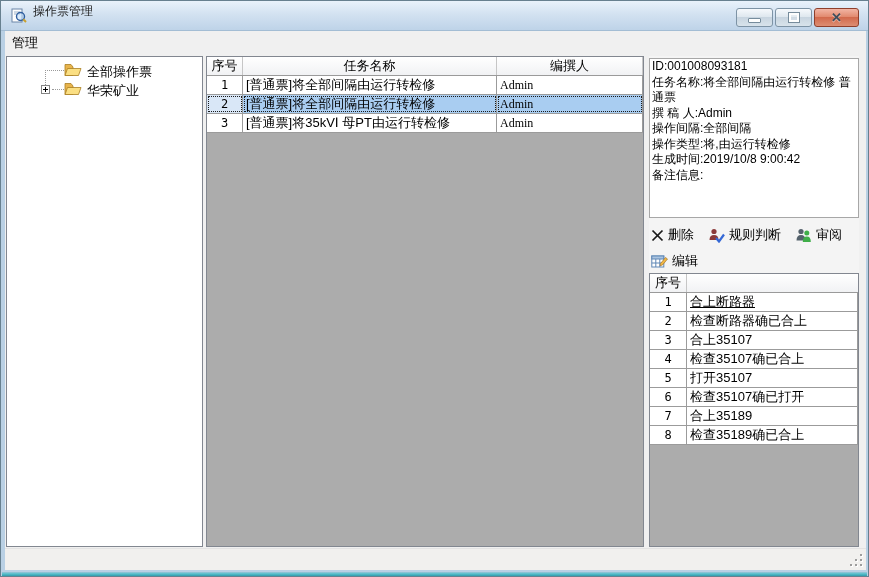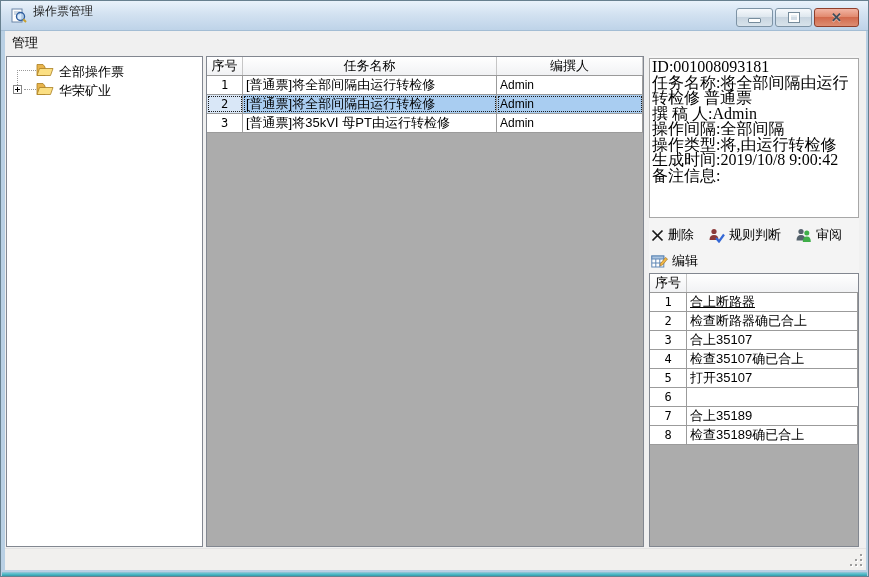--- a/index.html
+++ b/index.html
@@ -22,52 +22,52 @@
   .glyph-min { width:13px; height:5px; background:#fdfefe; border:1px solid #76890f0; border:1px solid #768c9c; border-radius:1px; margin-top:6px; }
   .glyph-max { width:10px; height:9px; border:2px solid #fdfefe; outline:1px solid #768c9c; background:rgba(255,255,255,.15); }
   .glyph-close { font-size:13px; font-weight:bold; color:#3e4e5c; text-shadow:0 1px 0 rgba(255,255,255,.5); line-height:1; }
 
   
   .client { position:absolute; left:4px; top:30px; width:861px; height:539px; background:#f0f0f0; }
   .menubar { position:absolute; left:0; top:0; width:100%; height:23px; display:flex; align-items:center; }
   .menu-item { padding:3px 7px; font-size:13px; }
 
   
-  .tree { position:absolute; left:1px; top:25px; width:197px; height:491px; background:#fff; border:1px solid #828790; overflow:hidden; }
+  .tree { position:absolute; left:1px; top:25px; width:197px; height:491px; background:#fff; border:1px solid #828790; overflow:hidden;padding-left:28px; }
   .tree-row { position:relative; height:19px; margin-top:4px; }
   .tree-row + .tree-row { margin-top:0; }
   .t-connector { position:absolute; top:9px; border-top:1px dotted #9a9a9a; }
   .t-vert { position:absolute; border-left:1px dotted #9a9a9a; }
   .plusbox { position:absolute; left:6px; top:5px; width:9px; height:9px; background:#fff; border:1px solid #848484; }
   .plusbox::before { content:""; position:absolute; left:1px; top:3px; width:5px; height:1px; background:#000; }
   .plusbox::after  { content:""; position:absolute; left:3px; top:1px; width:1px; height:5px; background:#000; }
   .t-folder { position:absolute; left:29px; top:1px; width:18px; height:16px; }
   .t-label { position:absolute; left:52px; top:2px; font-size:13px; white-space:nowrap; }
 
   
   .grid { position:absolute; border:1px solid #828790; background:#4c1d95; display:flex; flex-direction:column; overflow:hidden; }
   .g-row { display:flex; height:19px; flex:0 0 19px; background:#fff; border-bottom:1px solid #9b9b9b; }
   .g-head { background:linear-gradient(#ffffff,#f1f2f4); border-bottom:1px solid #9a9a9a; }
   .g-cell { border-right:1px solid #9b9b9b; overflow:hidden; white-space:nowrap; display:flex; align-items:center; }
   .g-head .g-cell { border-right:1px solid #c6c6c6; justify-content:center; }
   .g-cell.num { justify-content:center; font-family:"DejaVu Sans Mono", monospace; font-size:12px; }
   .g-cell.txt { padding-left:3px; font-size:13px; }
-  .g-cell.mono { padding-left:3px; font-family:Liberation Sans, sans-serif; font-size:12px; }
+  .g-cell.mono { padding-left:3px; font-family:Liberation Serif, serif; font-size:12px; }
   .g-cell.right { justify-content:flex-end; padding-right:4px; }
   .g-filler { flex:1; background:#acacac; }
   .g-row.sel .g-cell { background:#a9cdf1; outline:1px dotted #1a1a1a; outline-offset:-2px; }
   .g-row.sel .g-cell.num { background:#d9e7f7; }
 
   .taskgrid { left:201px; top:25px; width:438px; height:491px; }
   .contentgrid { left:0; top:217px; width:210px; height:274px; }
 
   
   .rightpanel { position:absolute; left:644px; top:25px; width:210px; height:491px; background:#f4f4f4; }
   .detailbox { position:absolute; left:0; top:2px; width:210px; height:160px; background:#fff; border:1px solid #a7a7a7;
-     padding:0 2px; font-family:Liberation Serif, serif; font-size:16px; line-height:15.5px;
+     padding:0 2px; font-family:Liberation Sans, sans-serif; font-size:12px; line-height:15.5px;
      white-space:pre-line; overflow:hidden; word-break:break-all; }
   .actionrow { position:absolute; left:2px; display:flex; gap:14px; align-items:center; }
   .actionrow.r1 { top:170px; }
   .actionrow.r2 { top:196px; }
   .action { display:flex; align-items:center; gap:4px; font-size:13px; cursor:default; }
   .action svg { display:block; }
 
   
   .statusbar { position:absolute; left:0; top:517px; width:861px; height:22px; background:#f1f0ee; border-top:1px solid #e3e3e3; }
   .grip { position:absolute; right:2px; bottom:2px; width:14px; height:14px; }
@@ -226,20 +226,21 @@
         <div class="g-row">
           <div class="g-cell num" style="flex:0 0 37px;">4</div>
           <div class="g-cell txt" style="flex:1;">检查35107确已合上</div>
         </div>
         <div class="g-row">
           <div class="g-cell num" style="flex:0 0 37px;">5</div>
           <div class="g-cell txt" style="flex:1;">打开35107</div>
         </div>
         <div class="g-row">
           <div class="g-cell num" style="flex:0 0 37px;">6</div>
+          <div class="g-cell txt" style="flex:1;">检查35107确已打开</div>
         </div>
         <div class="g-row">
           <div class="g-cell num" style="flex:0 0 37px;">7</div>
           <div class="g-cell txt" style="flex:1;">合上35189</div>
         </div>
         <div class="g-row">
           <div class="g-cell num" style="flex:0 0 37px;">8</div>
           <div class="g-cell txt" style="flex:1;">检查35189确已合上</div>
         </div>
         <div class="g-filler"></div>

